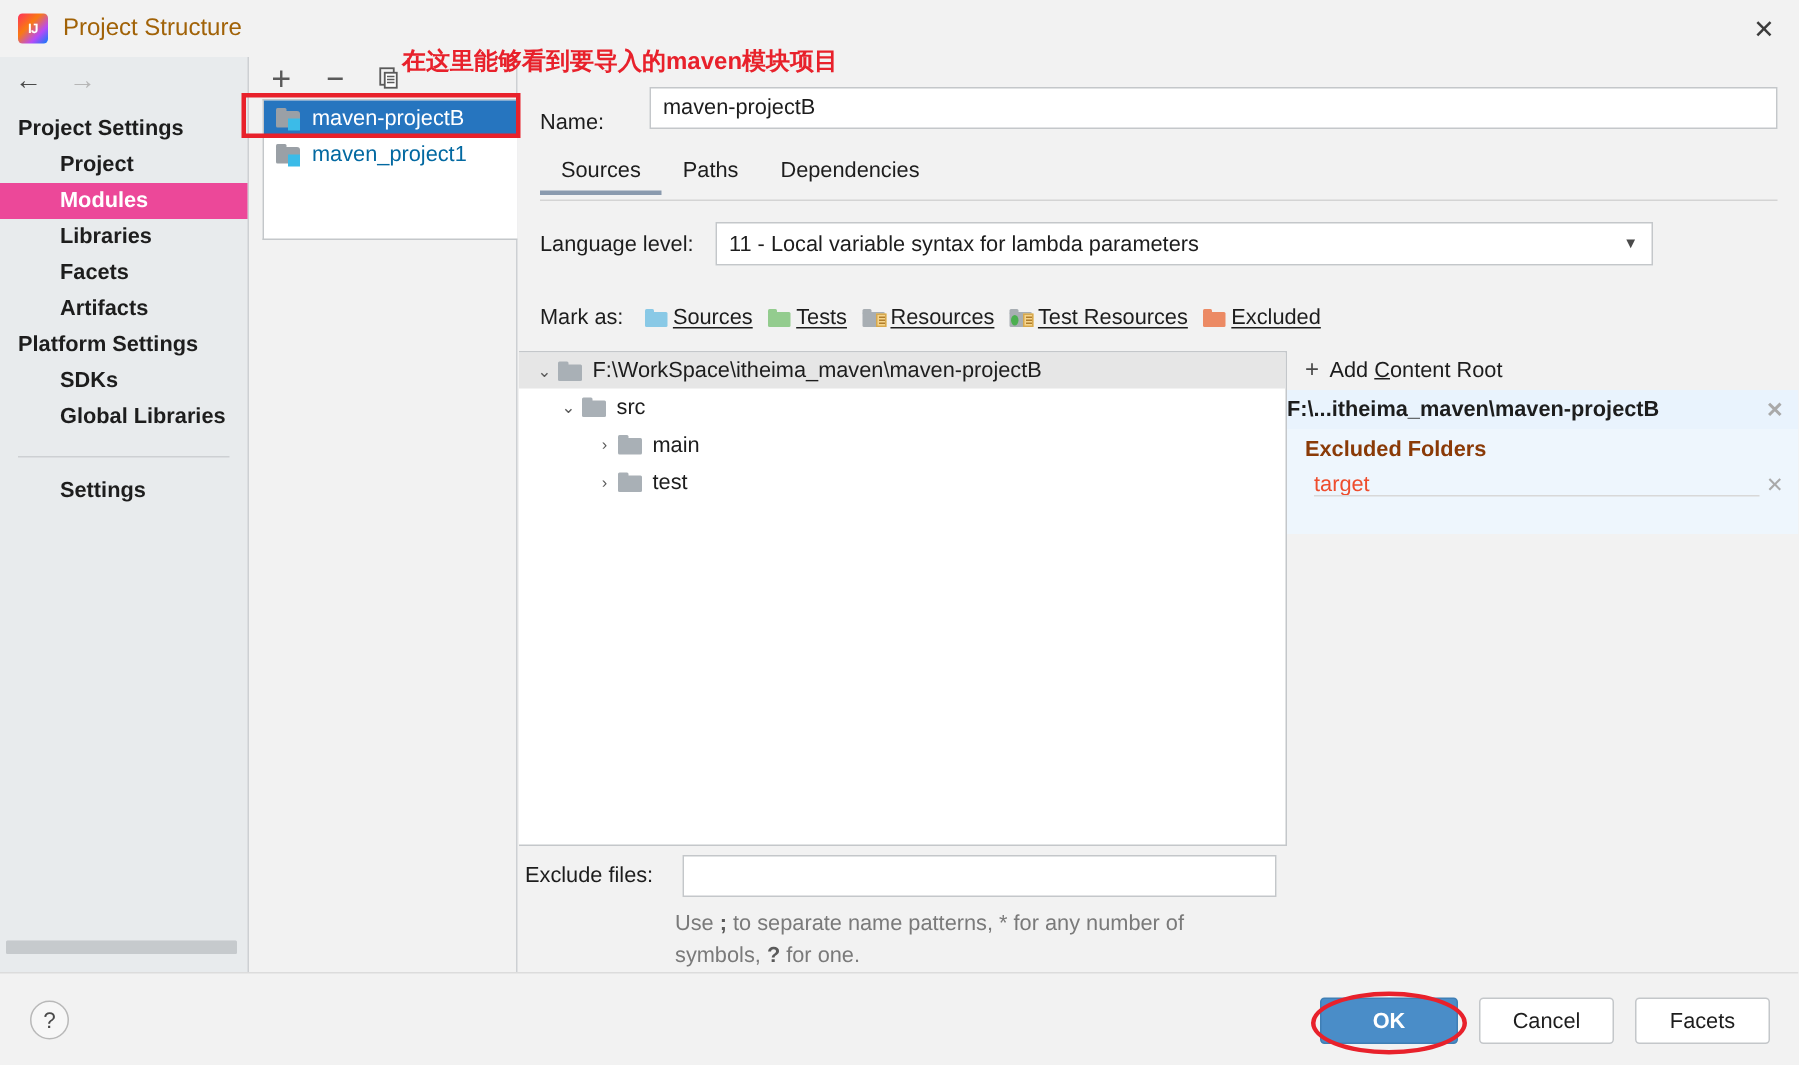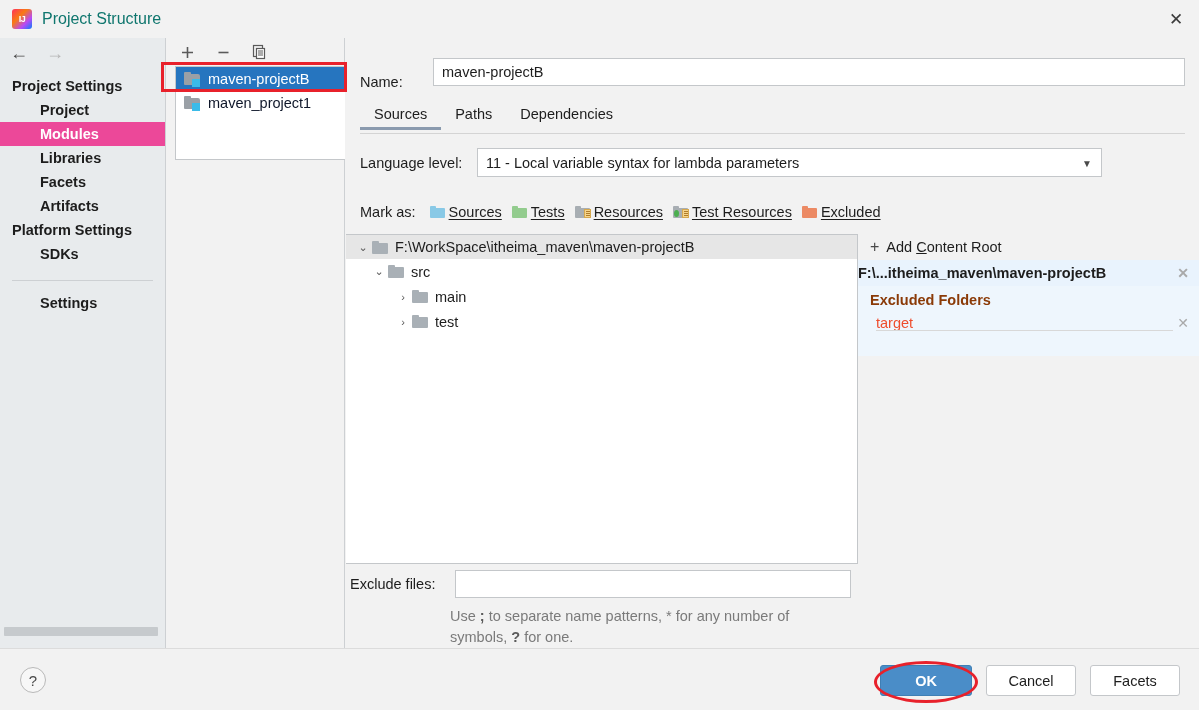--- a/index.html
+++ b/index.html
@@ -38,21 +38,21 @@
     content: "IJ";
     position: absolute; left: 0; top: 0; right: 0; bottom: 0;
     display: flex; align-items: center; justify-content: center;
     font-size: 9px; font-weight: bold; color: #fff;
     font-family: "Liberation Sans", sans-serif;
     letter-spacing: -0.5px;
   }
   .title-text {
     margin-left: 10px;
     font-size: 16px;
-    color: #0f766e;
+    color: #a16207;
   }
   .titlebar-close {
     position: absolute; right: 0; top: 0;
     width: 46px; height: 38px;
     display: flex; align-items: center; justify-content: center;
     font-size: 17px; color: #3c3c3c;
     cursor: default;
   }
 
   
@@ -126,21 +126,21 @@
     width: 170px; height: 94px;
     background: #ffffff;
     border: 1px solid #c4c7ca;
     border-right: none;
   }
   .mod-row {
     height: 24px;
     display: flex; align-items: center;
     padding-left: 8px;
     font-size: 14.5px;
-    color: #0f172a;
+    color: #0369a1;
   }
   .mod-row.selected { background: #2675bf; color: #ffffff; }
 
   
   .mod-icon {
     position: relative; width: 17px; height: 15px; margin-right: 7px; flex: none;
   }
   .mod-icon .f-back {
     position: absolute; left: 0; top: 2px; width: 16px; height: 11px;
     background: #9aa0a6; border-radius: 1px 2px 1px 1px;
@@ -429,20 +429,21 @@
 
     <div class="side-list">
       <div class="side-group">Project Settings</div>
       <div class="side-item">Project</div>
       <div class="side-item selected">Modules</div>
       <div class="side-item">Libraries</div>
       <div class="side-item">Facets</div>
       <div class="side-item">Artifacts</div>
       <div class="side-group">Platform Settings</div>
       <div class="side-item">SDKs</div>
+      <div class="side-item">Global Libraries</div>
       <div class="side-sep"></div>
       <div class="side-item">Settings</div>
     </div>
 
     <div class="side-hscroll">
         <i></i>
       </div>
   </div>
 
   <div class="modcol">
@@ -622,16 +623,17 @@
 
   </div>
 
   <div class="bottombar">
     <div class="help-btn">?</div>
     <div class="btn btn-ok">OK</div>
     <div class="btn btn-cancel">Cancel</div>
     <div class="btn btn-apply">Facets</div>
   </div>
 
+  <div class="anno-text">在这里能够看到要导入的maven模块项目</div>
   <div class="anno-box"></div>
   <div class="anno-ellipse"></div>
 
 </div>
 
 </body></html>

